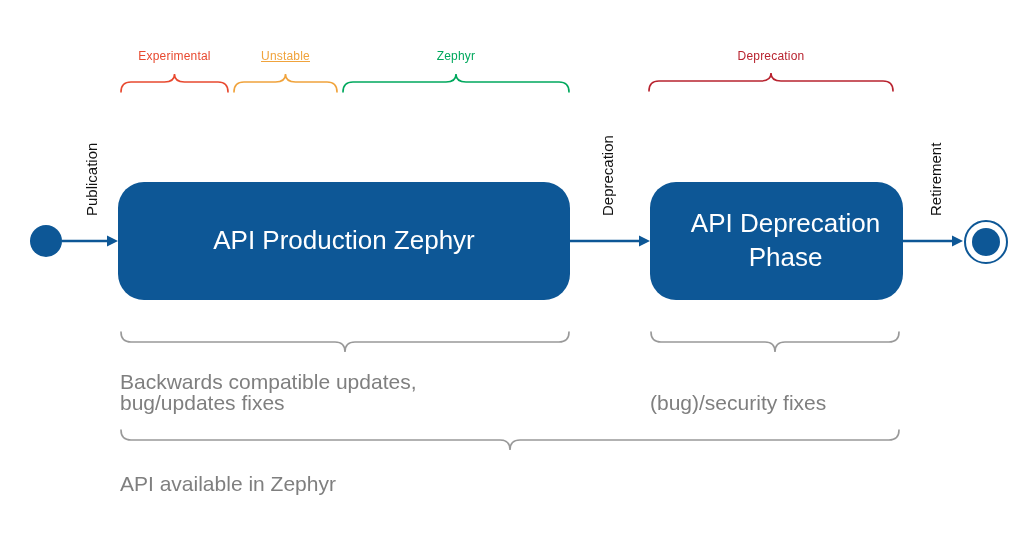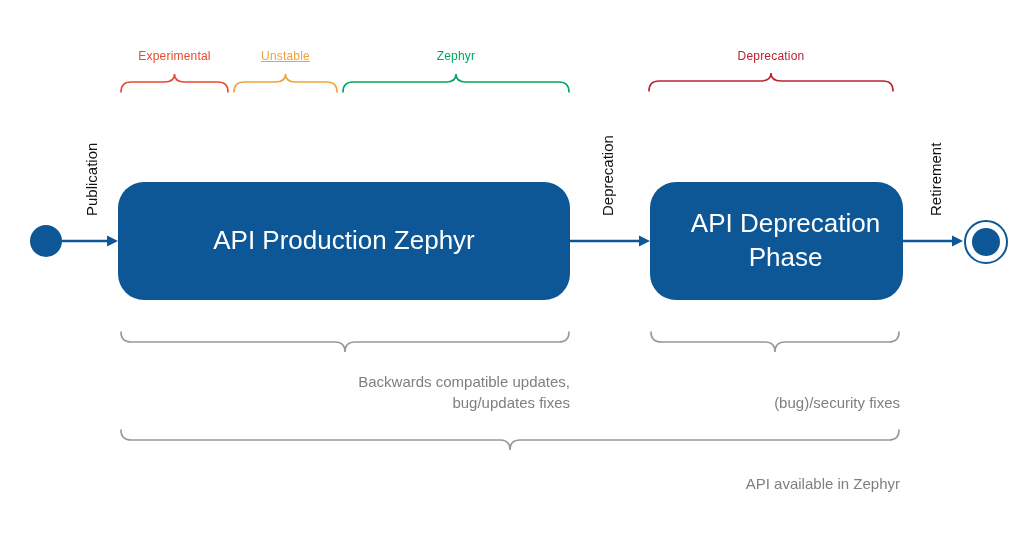--- a/index.html
+++ b/index.html
@@ -26,21 +26,21 @@
     position:absolute;left:30px;top:225px;width:32px;height:32px;border-radius:50%;
     background:var(--primary);
   }
   .node-end{
     position:absolute;left:964px;top:220px;width:40px;height:40px;border-radius:50%;
     border:2px solid var(--primary);display:flex;align-items:center;justify-content:center;
   }
   .node-end-inner{width:28px;height:28px;border-radius:50%;background:var(--primary);}
   .arrow-svg{position:absolute;display:block;}
   .note{
-    position:absolute;text-align:right;color:#7f7f7f;font-size:15px;line-height:21px;
+    position:absolute;text-align:left;color:#7f7f7f;font-size:21px;line-height:21px;
   }
 </style>
 </head>
 <body>
 
 <div id="canvas">
 
   <div class="seg-label" style="left:120px;width:109px;color:var(--experimental);">Experimental</div>
   <div class="seg-label" style="left:233px;width:105px;color:var(--unstable);text-decoration:underline;">Unstable</div>
   <div class="seg-label" style="left:342px;width:228px;color:var(--stable);">Zephyr</div>

